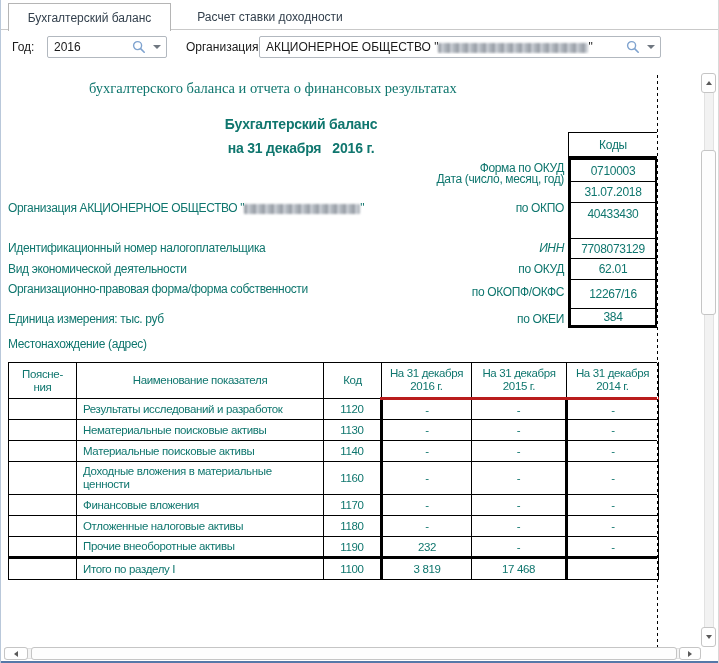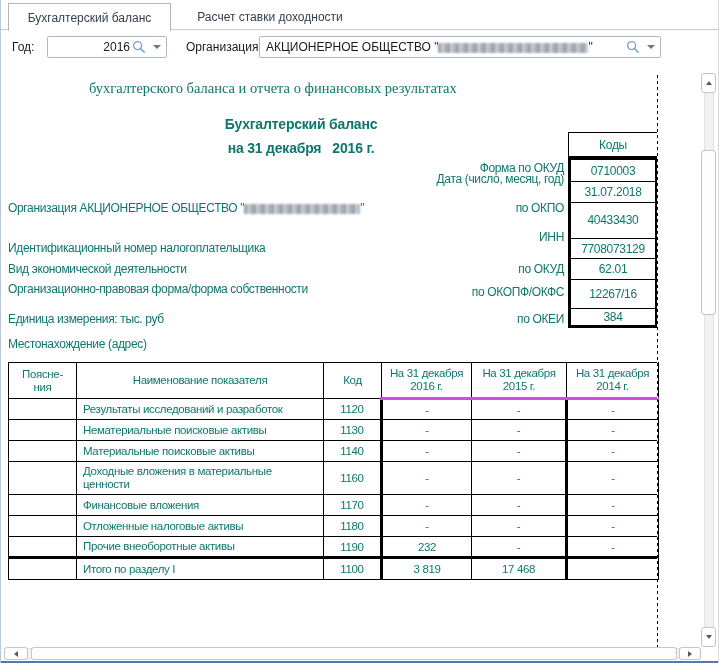--- a/index.html
+++ b/index.html
@@ -36,34 +36,34 @@
   .doc-title { position:absolute; left:0; top:50px; width:600px; text-align:center;
                font-weight:bold; font-size:14px; letter-spacing:-0.2px; }
   .doc-date  { position:absolute; left:0; top:74px; width:600px; text-align:center;
                font-weight:bold; font-size:14px; letter-spacing:-0.2px; white-space:pre; }
   .codes-header { position:absolute; left:567px; top:66px; width:90px; height:25px; border:1px solid #000;
                   display:flex; align-items:center; justify-content:center; font-size:12px; letter-spacing:-0.3px; }
   .codes-box { position:absolute; left:567px; top:91px; width:90px; border:3px solid #000; background:#fff; }
   .codes-cell { display:flex; align-items:center; justify-content:center; font-size:12px; letter-spacing:-0.3px;
                 border-top:1px solid #000; }
   .codes-cell:first-child { border-top:none; }
-  .codes-cell.top-align { align-items:flex-start; padding-top:10px; }
+  .codes-cell.top-align { align-items:flex-start; padding-top:4px; }
   .right-label { position:absolute; left:260px; width:303px; text-align:right; font-size:12px;
                  letter-spacing:-0.35px; line-height:14px; }
   .left-text { position:absolute; left:7px; font-size:12px; letter-spacing:-0.35px; line-height:14px; }
   .page-dash { position:absolute; left:656px; top:9px; width:1px; height:572px; z-index:6;
                background:repeating-linear-gradient(to bottom,#000 0 3px,#fff 3px 6px); }
 
   
   table.balance { position:absolute; left:7px; top:296px; width:650px; border-collapse:collapse;
                   table-layout:fixed; z-index:2; }
   table.balance th, table.balance td { border:1px solid #000; font-size:11.5px; letter-spacing:-0.35px;
                   padding:1px 3px; text-align:center; vertical-align:middle; overflow:hidden; }
   table.balance thead th { height:36px; font-weight:normal; line-height:13px; }
-  table.balance thead th.vcol { border-bottom:3px solid #d946ef; }
+  table.balance thead th.vcol { border-bottom:3px solid #b91c1c; }
   table.balance td.name { text-align:left; padding-left:6px; line-height:13px; }
   table.balance td.thick-l { border-left:3px solid #000; }
   table.balance tr.total-row td { border-top:3px solid #000; }
   .sec-line { line-height:13.5px; font-weight:bold; }
   .sec-line.center { text-align:center; }
 
   
   .vscroll { position:absolute; left:700px; top:73px; width:16px; height:574px; z-index:8; }
   .vtrack { position:absolute; left:3px; top:20px; bottom:20px; width:10px; background:#f2f2f2;
             border-left:1px solid #e2e2e2; border-right:1px solid #e2e2e2; }
@@ -94,21 +94,21 @@
 
 <div class="window">
 
   <div class="tabbar">
     <div class="tab active">Бухгалтерский баланс</div>
     <div class="tab inactive">Расчет ставки доходности</div>
   </div>
 
   <div class="toolbar">
     <div class="tb-label" style="left:11px;">Год:</div>
-    <div class="lookup" style="left:46px; width:120px;text-align:right;">
+    <div class="lookup" style="left:46px; width:120px;">
       <div class="val">2016</div>
       <div class="mag">
         <svg width="14" height="14" viewBox="0 0 14 14">
           <circle cx="5.6" cy="5.6" r="4" fill="none" stroke="#7fa3cf" stroke-width="1.4"></circle>
           <line x1="8.6" y1="8.6" x2="12.2" y2="12.2" stroke="#7fa3cf" stroke-width="1.6" stroke-linecap="round"></line>
         </svg>
       </div>
       <div class="drop">
           <span class="caret-down"></span>
         </div>
@@ -141,21 +141,21 @@
         <div class="codes-cell top-align" style="height: 36px;">40433430</div>
         <div class="codes-cell" style="height: 20px;">7708073129</div>
         <div class="codes-cell" style="height: 21px;">62.01</div>
         <div class="codes-cell" style="height: 29px;">12267/16</div>
         <div class="codes-cell" style="height: 17px;">384</div>
       </div>
 
     <div class="right-label" style="top:95px;">Форма по ОКУД</div>
     <div class="right-label" style="top:106px;">Дата (число, месяц, год)</div>
     <div class="right-label" style="top:135px;">по ОКПО</div>
-    <div class="right-label" style="top:164px;">ИНН</div>
+    <div class="right-label" style="top:175px;font-style:italic;">ИНН</div>
     <div class="right-label" style="top:196px;">по ОКУД</div>
     <div class="right-label" style="top:219px;">по ОКОПФ/ОКФС</div>
     <div class="right-label" style="top:246px;">по ОКЕИ</div>
 
     <div class="left-text" style="top:135px;"><span>Организация АКЦИОНЕРНОЕ ОБЩЕСТВО "</span><span class="redacted" style="width:116px;"></span><span>"</span></div>
     <div class="left-text" style="top:175px;">Идентификационный номер налогоплательщика</div>
     <div class="left-text" style="top:196px;">Вид экономической деятельности</div>
     <div class="left-text" style="top:216px;">Организационно-правовая форма/форма собственности</div>
     <div class="left-text" style="top:246px;">Единица измерения: тыс. руб</div>
     <div class="left-text" style="top:271px;">Местонахождение (адрес)</div>

